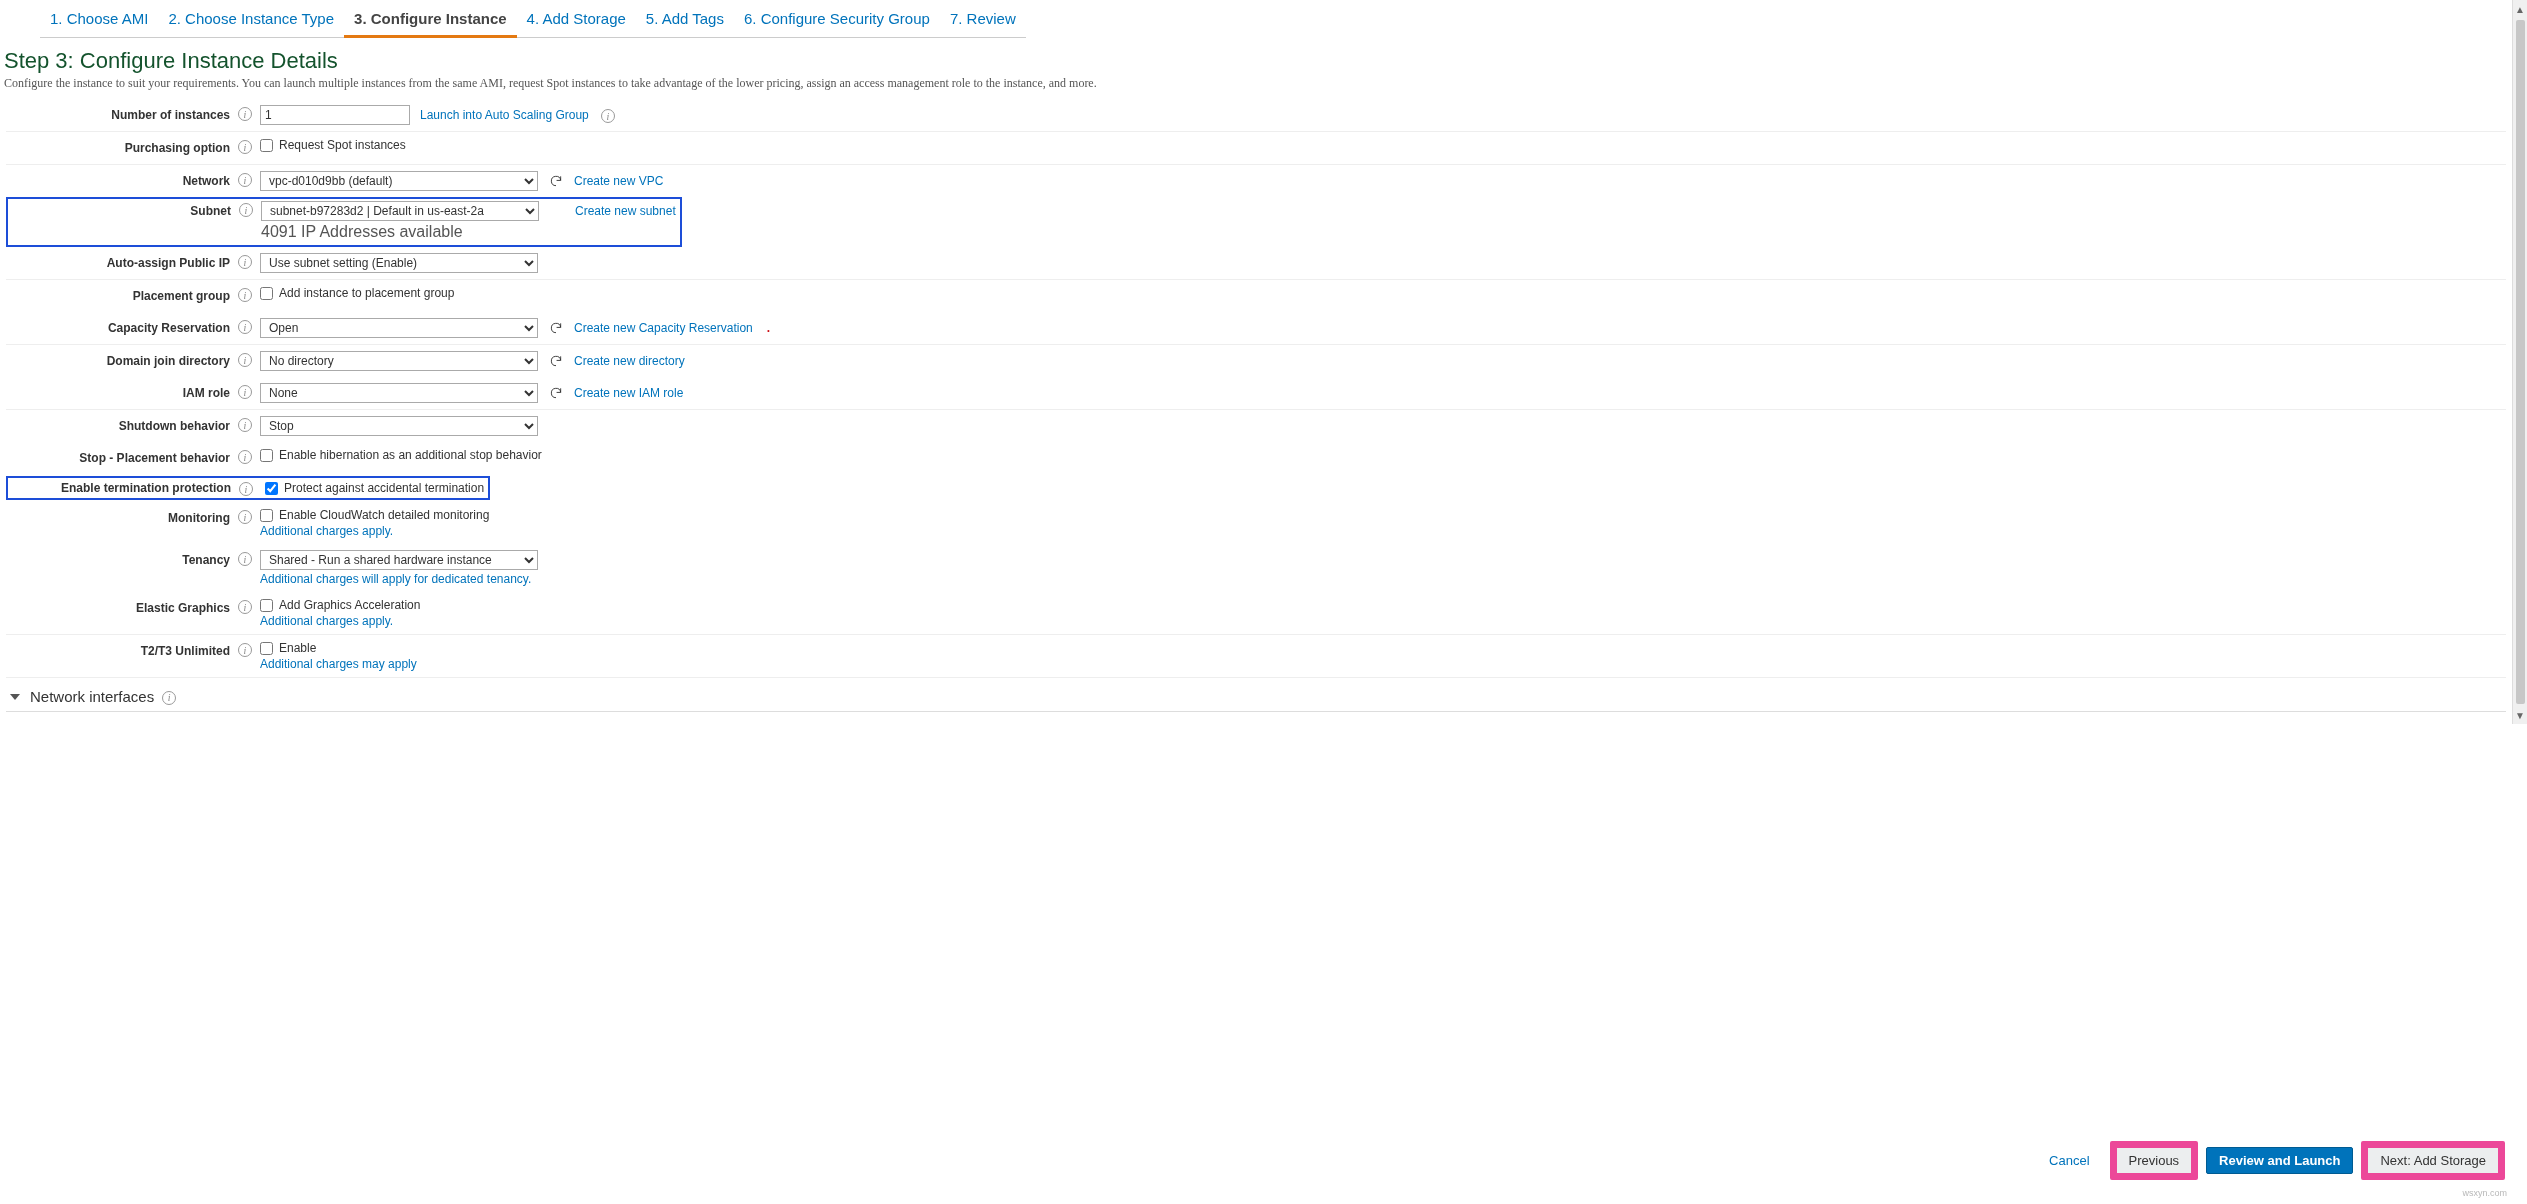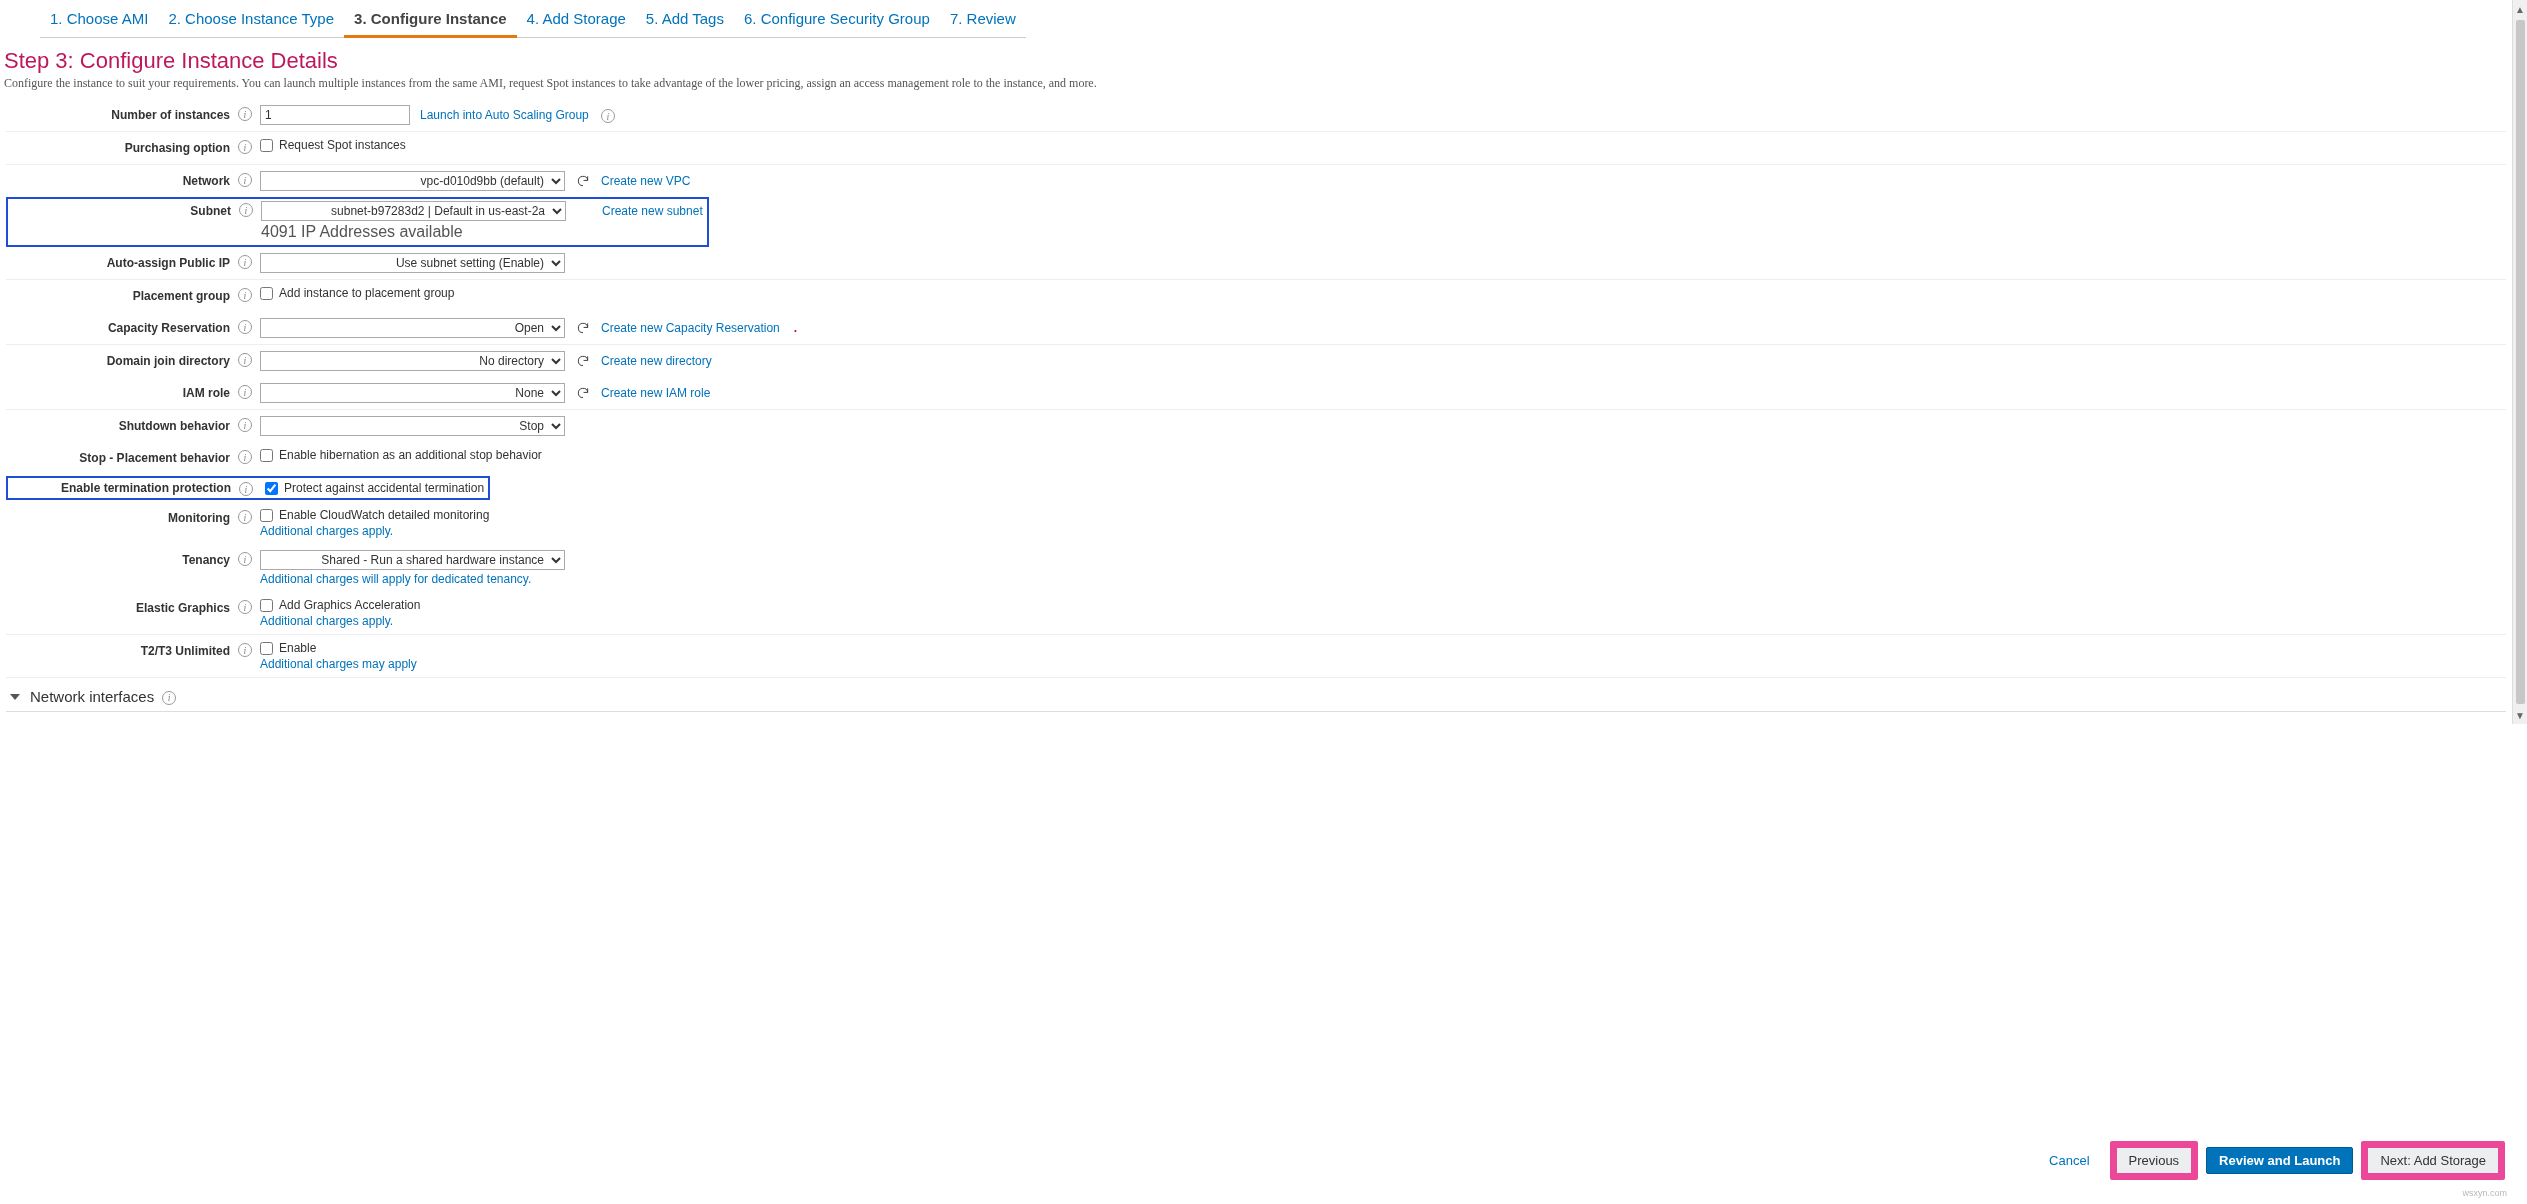--- a/index.html
+++ b/index.html
@@ -25,21 +25,21 @@
   
   .wizard-tabs { display:flex; gap: 0; padding: 4px 4px 0 4px; font-size: 15px; margin-left: 36px; }
   .wizard-tabs .tab {
     padding: 6px 10px 8px 10px; color:#0073bb; border-bottom: 1px solid #ccc;
     cursor:pointer; white-space:nowrap;
   }
   .wizard-tabs .tab.active {
     color:#444; font-weight:bold; border-bottom: 3px solid #e47911;
   }
 
-  h1.step-title { font-size: 22px; font-weight: normal; color:#be185d; margin: 10px 0 2px 4px; }
+  h1.step-title { font-size: 22px; font-weight: normal; color:#14532d; margin: 10px 0 2px 4px; }
   .step-desc { font-size:12px; color:#555; margin: 0 0 8px 4px; font-family: Liberation Serif, serif; }
 
   .form-area { padding: 0 6px; }
   .row {
     display:flex; align-items: flex-start; padding: 6px 0;
     border-bottom: 1px solid #eee;
   }
   .row.no-border { border-bottom: none; }
   .row:last-of-type { border-bottom: none; }
   .label-col {
@@ -53,21 +53,21 @@
     font-style: italic; cursor:pointer; font-weight:normal;
   }
   .control-col { display:flex; flex-direction: column; gap: 2px; }
   .control-line { display:flex; align-items:center; gap: 10px; }
 
   input[type="text"], select {
     font-family: inherit; font-size: 12px; border:1px solid #aaa;
     background:#fff; color:#333; height: 20px; padding: 0 4px;
   }
   input[type="text"].num-input { width: 150px; }
-  select.sel-wide { width: 305px; text-align: right; }
+  select.sel-wide { width: 278px; }
 
   .link { color:#0073bb; cursor:pointer; }
   .sublink { color:#0073bb; cursor:pointer; font-size:12px; }
   .subtext { font-size:16px; color:#555; }
 
   .refresh-icon {
     width:16px; height:16px; display:inline-flex; align-items:center; justify-content:center;
     cursor:pointer;
   }
   .refresh-icon svg { width:14px; height:14px; stroke:#333; stroke-width:1.6; fill:none; }

